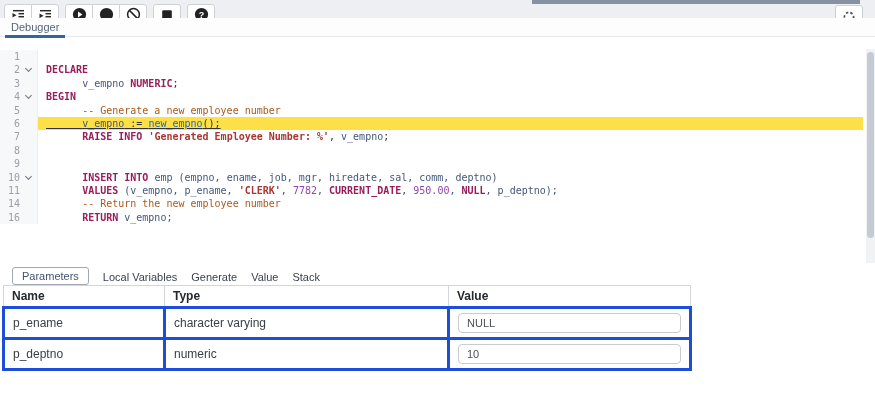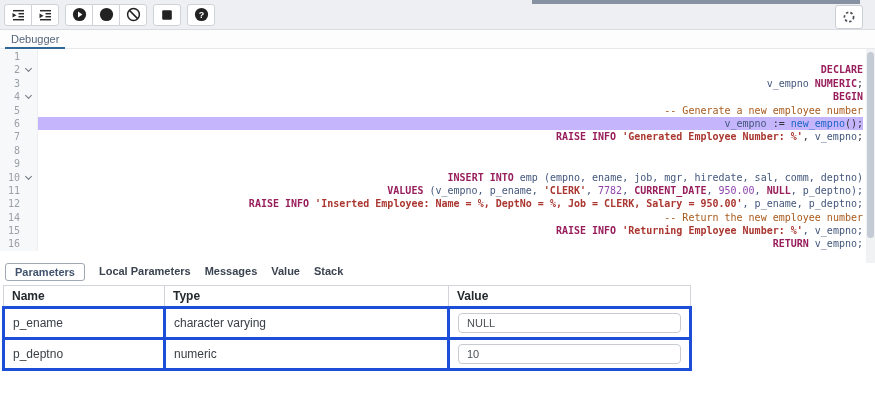--- a/index.html
+++ b/index.html
@@ -29,21 +29,21 @@
   .btn-group .tbtn:last-child  { border-radius:0 3px 3px 0; margin-right:0; }
   .btn-group .tbtn:only-child  { border-radius:3px; }
   .refresh-btn {
     position:absolute; right:12px; top:5px; width:28px; height:24px;
     background:#fff; border:1px solid #ccd0d5; border-radius:3px;
     display:flex; align-items:center; justify-content:center; padding:0; cursor:pointer;
   }
 
   
   .tabbar {
-    position:absolute; top:30px; left:0; width:875px; height:19px;
+    position:absolute; top:18px; left:0; width:875px; height:19px;
     background:#fdfdfe; border-bottom:1px solid #e7eaed; padding-left:8px;
     display:flex; align-items:center;
   }
   .tab {
     position:relative; height:19px; display:flex; align-items:center;
     font-size:11px; color:#56657a; padding:0 3px; cursor:pointer;
   }
   .tab.active::after {
     content:""; position:absolute; left:-3px; right:-3px; bottom:-1px;
     height:3px; background:#2f6796;
@@ -57,36 +57,36 @@
   #code-lines { position:absolute; top:1px; left:0; right:12px; }
   .cl { display:flex; height:13.4px; line-height:13.4px;
         font-family:"DejaVu Sans Mono", monospace; font-size:10px; white-space:pre; }
   .gut { width:38px; flex:0 0 38px; display:flex; background:#f7f8f9;
          border-right:1px solid #eceef1; }
   .ln { width:20px; text-align:right; color:#9aa0a8; }
   .fold { width:17px; text-align:center; }
   .fold i { display:inline-block; width:5px; height:5px; margin-bottom:2px;
             border-right:1.4px solid #707783; border-bottom:1.4px solid #707783;
             transform:rotate(45deg); }
-  .code { flex:1; padding-left:8px; color:#30343a;text-align:right; }
-  .code.hl { background:#c4b5fd; }
+  .code { flex:1; padding-left:8px; color:#30343a; }
+  .code.hl { background:#fde047;text-decoration:underline; }
   .kw  { color:#981d5b; font-weight:bold; }
   .id  { color:#44577b; }
   .fn  { color:#1e66c5; }
   .num { color:#8e44ad; }
   .str { color:#aa3731;font-weight:bold; }
   .com { color:#a85a1d; }
   .pl  { color:#30343a; }
   .vscroll { position:absolute; top:0; right:0; width:9px; height:214px; background:#f1f2f4; }
   .vthumb  { position:absolute; top:3px; left:1px; width:7px; height:186px;
              background:#c4cbd4; border-radius:4px; }
 
   
   .panel { position:absolute; top:263px; left:0; width:875px; height:139px; background:#fff; }
-  .ptabs { height:22px; display:flex; align-items:flex-start; padding-left:5px; gap:14px;font-weight:bold; }
+  .ptabs { height:22px; display:flex; align-items:flex-end; padding-left:12px; gap:14px; }
   .ptab  { font-size:11px; color:#3a434f; cursor:pointer; padding:2px 0; }
   .ptab.active {
     border:1px solid #9fa8b3; border-radius:3px; background:#fff;
     color:#41536e; padding:2px 9px;
   }
   table.params {
     width:690px; margin-left:2px; border-collapse:collapse;
     border:1px solid #b8bdc2;
   }
   table.params th {
@@ -186,35 +186,33 @@
       <div class="cl"><span class="gut"><span class="ln">2</span><span class="fold"><i></i></span></span><span class="code"><span class="kw">DECLARE</span></span></div>
       <div class="cl"><span class="gut"><span class="ln">3</span><span class="fold"></span></span><span class="code"><span class="pl">      </span><span class="id">v_empno</span><span class="pl"> </span><span class="kw">NUMERIC</span><span class="pl">;</span></span></div>
       <div class="cl"><span class="gut"><span class="ln">4</span><span class="fold"><i></i></span></span><span class="code"><span class="kw">BEGIN</span></span></div>
       <div class="cl"><span class="gut"><span class="ln">5</span><span class="fold"></span></span><span class="code"><span class="pl">      </span><span class="com">-- Generate a new employee number</span></span></div>
       <div class="cl"><span class="gut"><span class="ln">6</span><span class="fold"></span></span><span class="code hl"><span class="pl">      </span><span class="id">v_empno</span><span class="pl"> := </span><span class="fn">new_empno</span><span class="pl">();</span></span></div>
       <div class="cl"><span class="gut"><span class="ln">7</span><span class="fold"></span></span><span class="code"><span class="pl">      </span><span class="kw">RAISE INFO</span><span class="pl"> </span><span class="str">'Generated Employee Number: %'</span><span class="pl">, </span><span class="id">v_empno</span><span class="pl">;</span></span></div>
       <div class="cl"><span class="gut"><span class="ln">8</span><span class="fold"></span></span><span class="code"></span></div>
       <div class="cl"><span class="gut"><span class="ln">9</span><span class="fold"></span></span><span class="code"><span class="pl">      </span></span></div>
       <div class="cl"><span class="gut"><span class="ln">10</span><span class="fold"><i></i></span></span><span class="code"><span class="pl">      </span><span class="kw">INSERT INTO</span><span class="id"> emp (empno, ename, job, mgr, hiredate, sal, comm, deptno)</span></span></div>
       <div class="cl"><span class="gut"><span class="ln">11</span><span class="fold"></span></span><span class="code"><span class="pl">      </span><span class="kw">VALUES</span><span class="id"> (v_empno, p_ename, </span><span class="str">'CLERK'</span><span class="id">, </span><span class="num">7782</span><span class="id">, </span><span class="kw">CURRENT_DATE</span><span class="id">, </span><span class="num">950.00</span><span class="id">, </span><span class="kw">NULL</span><span class="id">, p_deptno);</span></span></div>
-      <div class="cl"><span class="gut"><span class="ln">12</span><span class="fold"></span></span><span class="code"><span class="pl">      </span><span class="kw">RAISE INFO</span><span class="pl"> </span><span class="str">'Inserted Employee: Name = %, DeptNo = %, Job = CLERK, Salary = 950.00'</span><span class="id">, p_ename, p_deptno;</span></span></div>
       <div class="cl"><span class="gut"><span class="ln">14</span><span class="fold"></span></span><span class="code"><span class="pl">      </span><span class="com">-- Return the new employee number</span></span></div>
-      <div class="cl"><span class="gut"><span class="ln">15</span><span class="fold"></span></span><span class="code"><span class="pl">      </span><span class="kw">RAISE INFO</span><span class="pl"> </span><span class="str">'Returning Employee Number: %'</span><span class="id">, v_empno;</span></span></div>
       <div class="cl"><span class="gut"><span class="ln">16</span><span class="fold"></span></span><span class="code"><span class="pl">      </span><span class="kw">RETURN</span><span class="id"> v_empno;</span></span></div>
     </div>
   <div class="vscroll">
     <div class="vthumb"></div>
   </div>
 </div>
 
 <div class="panel">
   <div class="ptabs">
     <div class="ptab active">Parameters</div>
-    <div class="ptab">Local Parameters</div>
-    <div class="ptab">Messages</div>
+    <div class="ptab">Local Variables</div>
+    <div class="ptab">Generate</div>
     <div class="ptab">Value</div>
     <div class="ptab">Stack</div>
   </div>
   <table class="params">
     <thead>
       <tr>
         <th class="col-name">Name</th>
         <th class="col-type">Type</th>
         <th class="col-value">Value</th>
       </tr>

